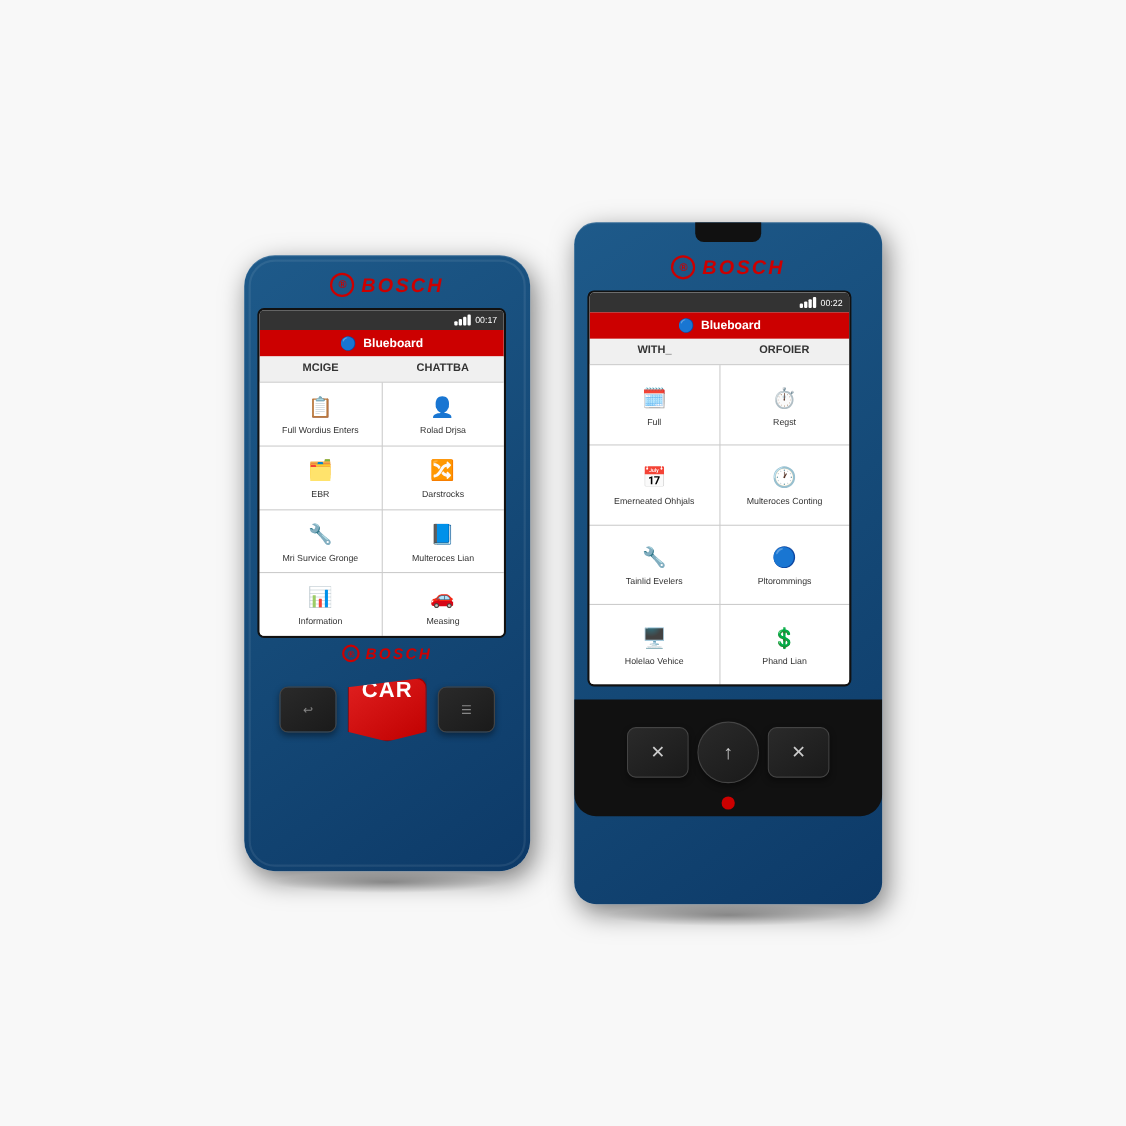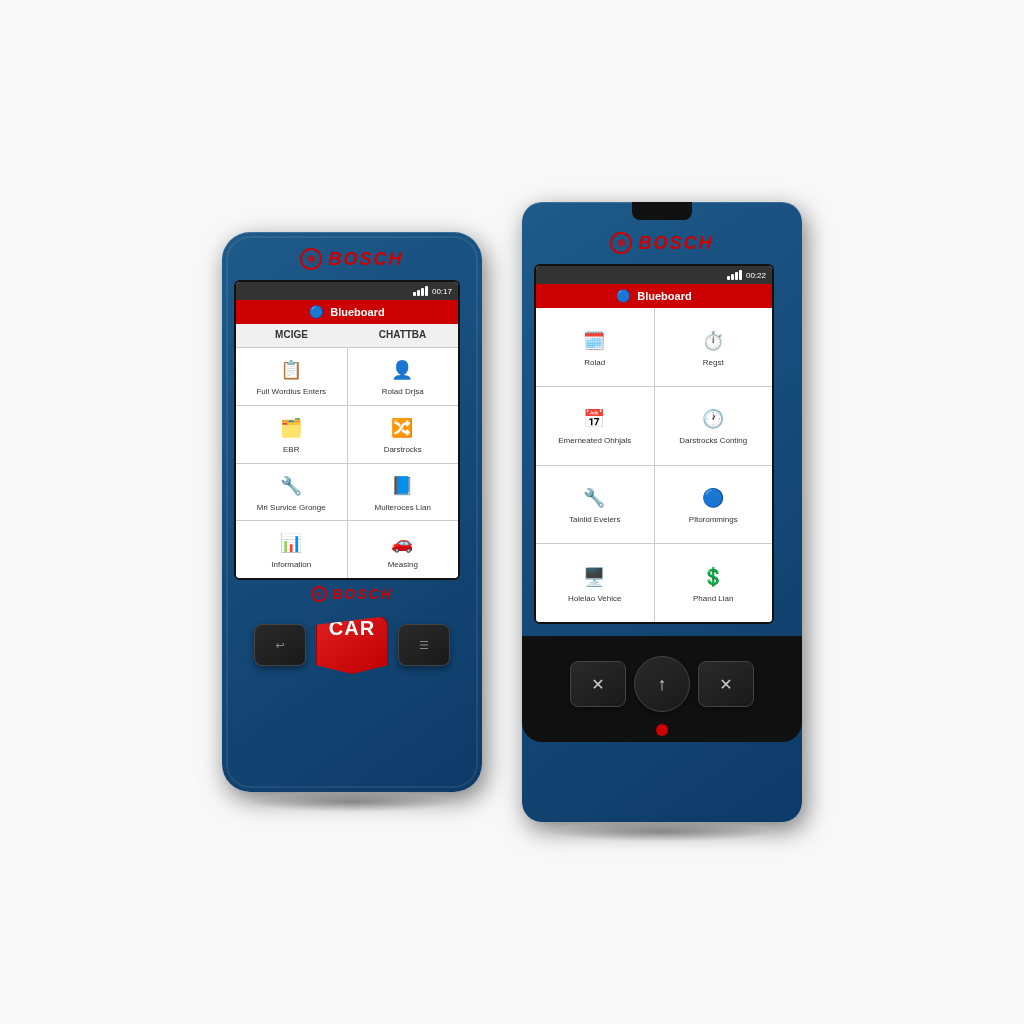--- a/index.html
+++ b/index.html
@@ -459,37 +459,41 @@
                 <div class="signal-bar" style="height:10px"></div>
               </div>
               <span>00:22</span>
             </div>
 
             <div class="bluetooth-bar">
               <span class="bluetooth-icon">🔵</span>
               <span class="bluetooth-text">Blueboard</span>
             </div>
 
+            <div class="tab-bar">
+              <div class="tab-item">WITH_</div>
+              <div class="tab-item">ORFOIER</div>
+            </div>
 
             <div class="menu-grid">
               <div class="menu-cell">
                 <div class="menu-icon">🗓️</div>
-                <div class="menu-label">Rolad</div>
+                <div class="menu-label">Full</div>
               </div>
               <div class="menu-cell">
                 <div class="menu-icon">⏱️</div>
                 <div class="menu-label">Regst</div>
               </div>
               <div class="menu-cell">
                 <div class="menu-icon">📅</div>
                 <div class="menu-label">Emerneated Ohhjals</div>
               </div>
               <div class="menu-cell">
                 <div class="menu-icon">🕐</div>
-                <div class="menu-label">Darstrocks Conting</div>
+                <div class="menu-label">Multeroces Conting</div>
               </div>
               <div class="menu-cell">
                 <div class="menu-icon">🔧</div>
                 <div class="menu-label">Tainlid Evelers</div>
               </div>
               <div class="menu-cell">
                 <div class="menu-icon">🔵</div>
                 <div class="menu-label">Pltorommings</div>
               </div>
               <div class="menu-cell">

